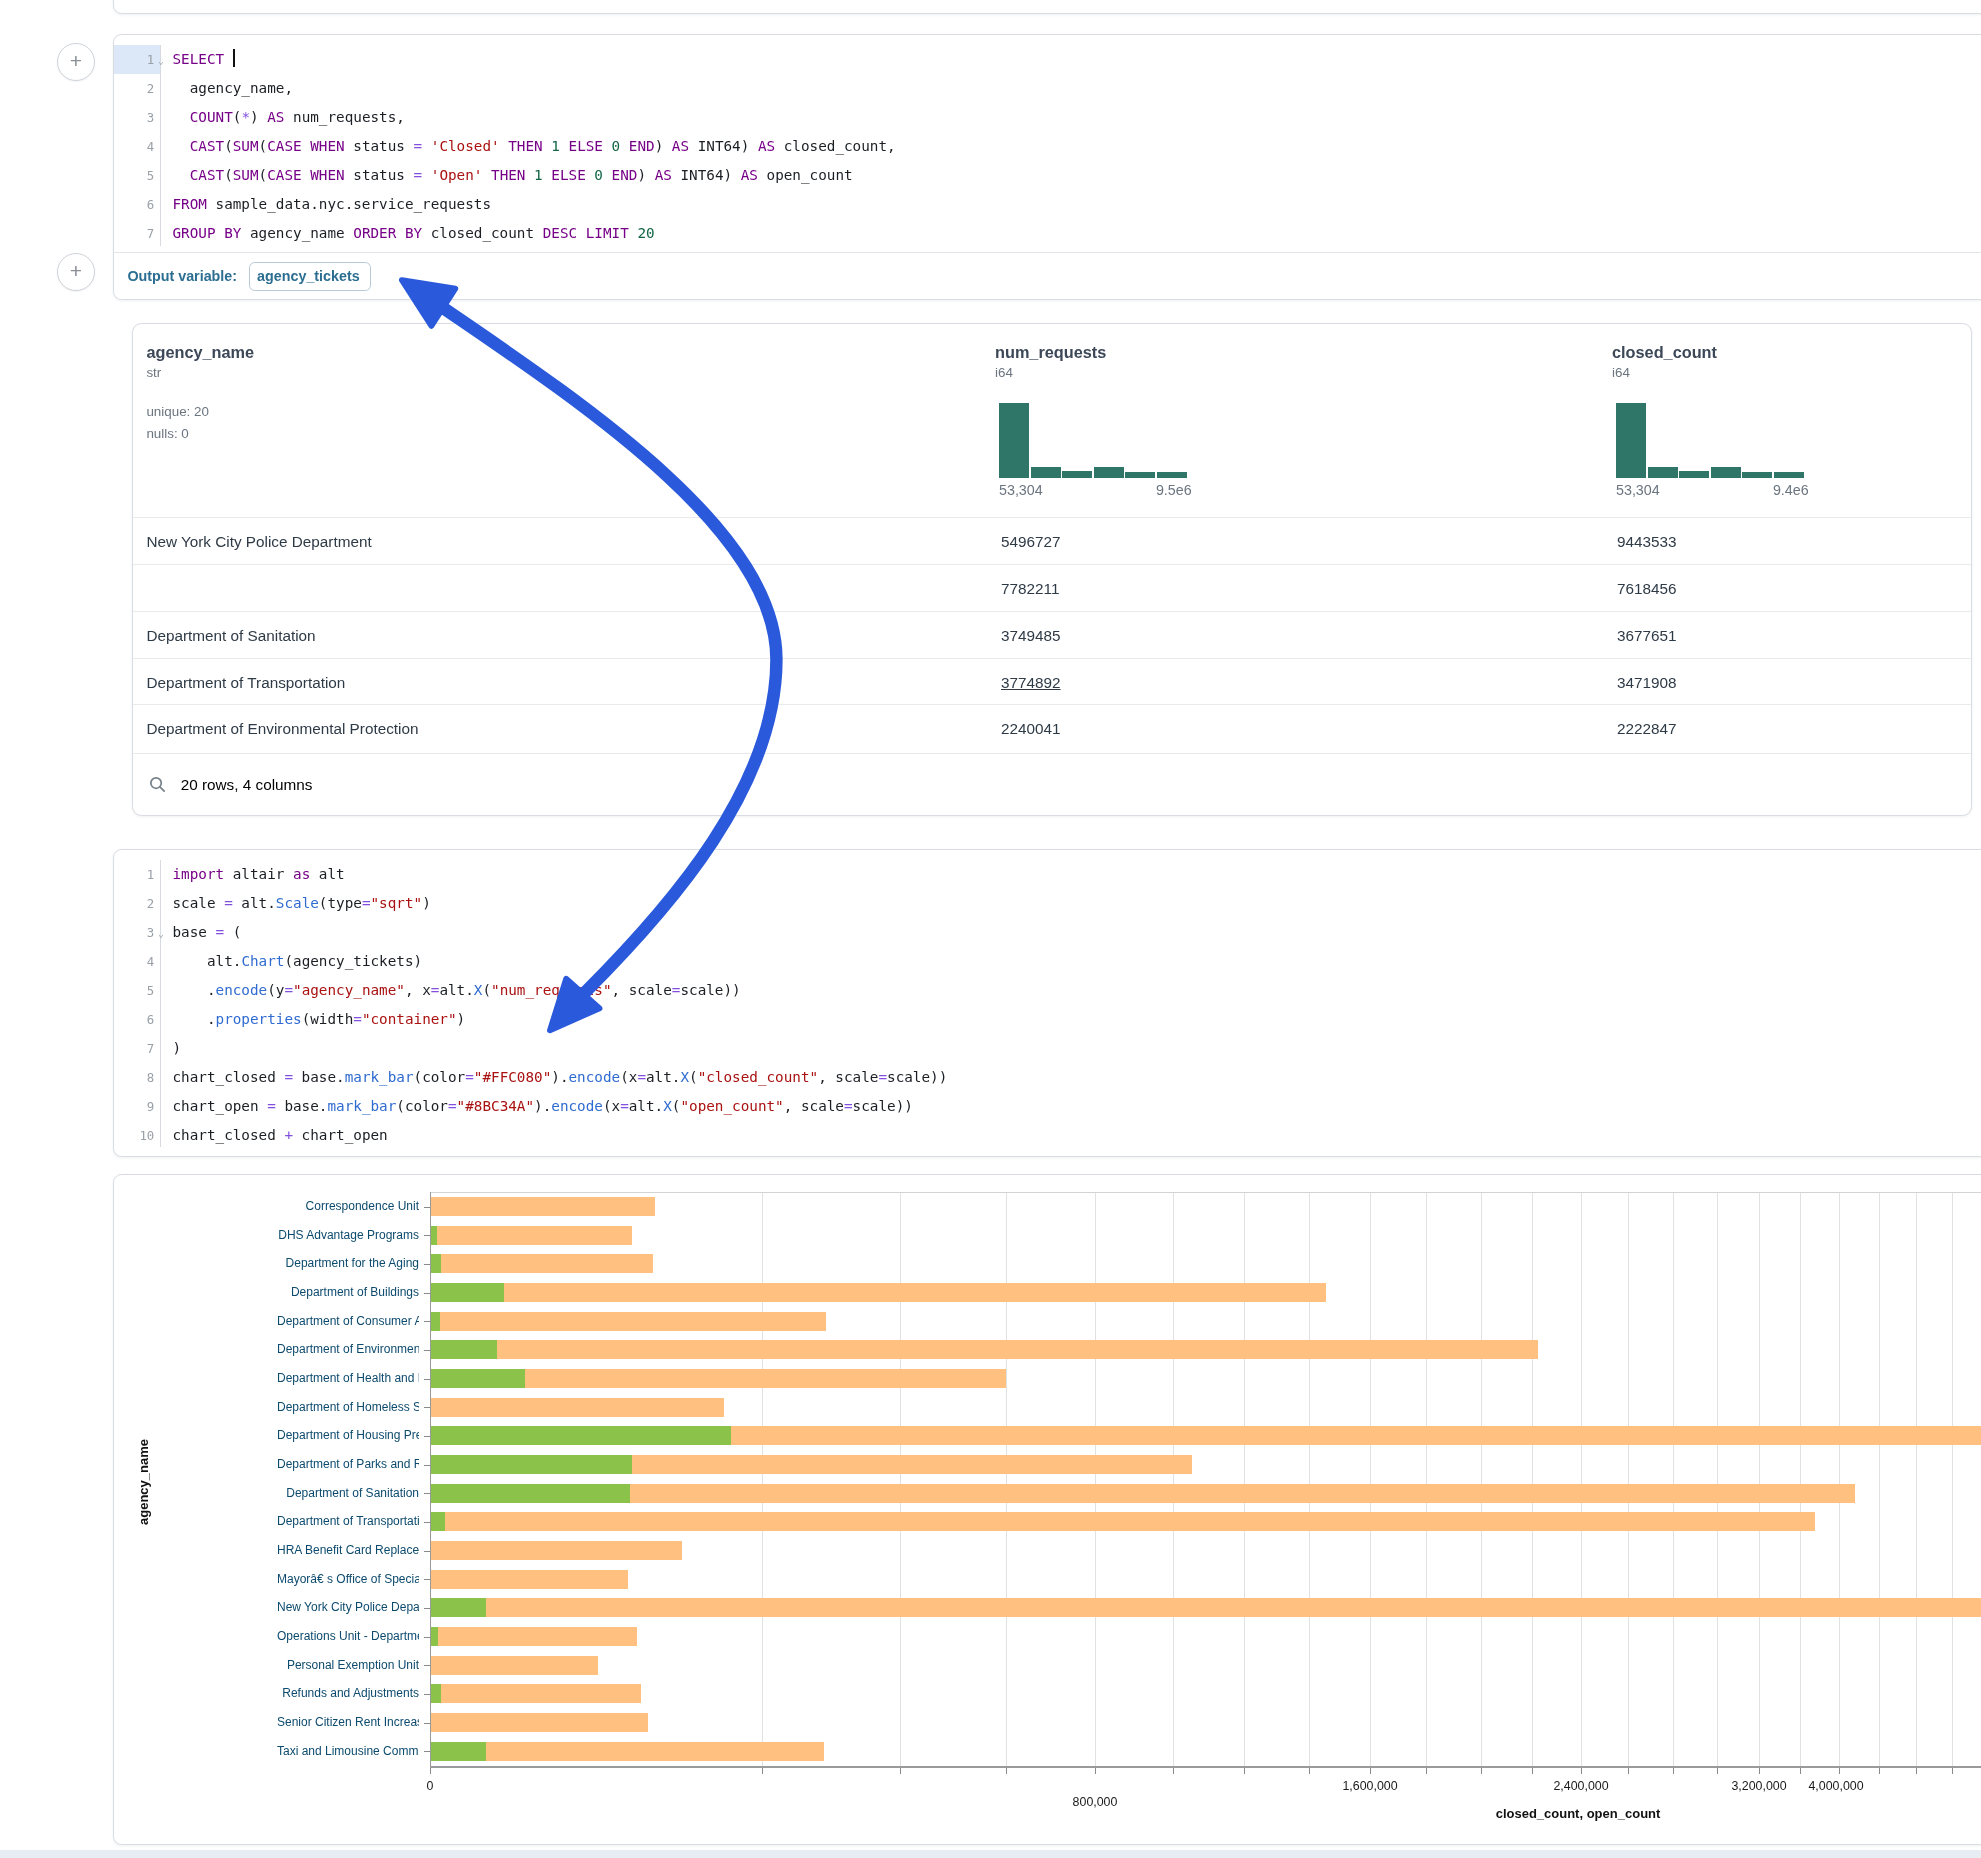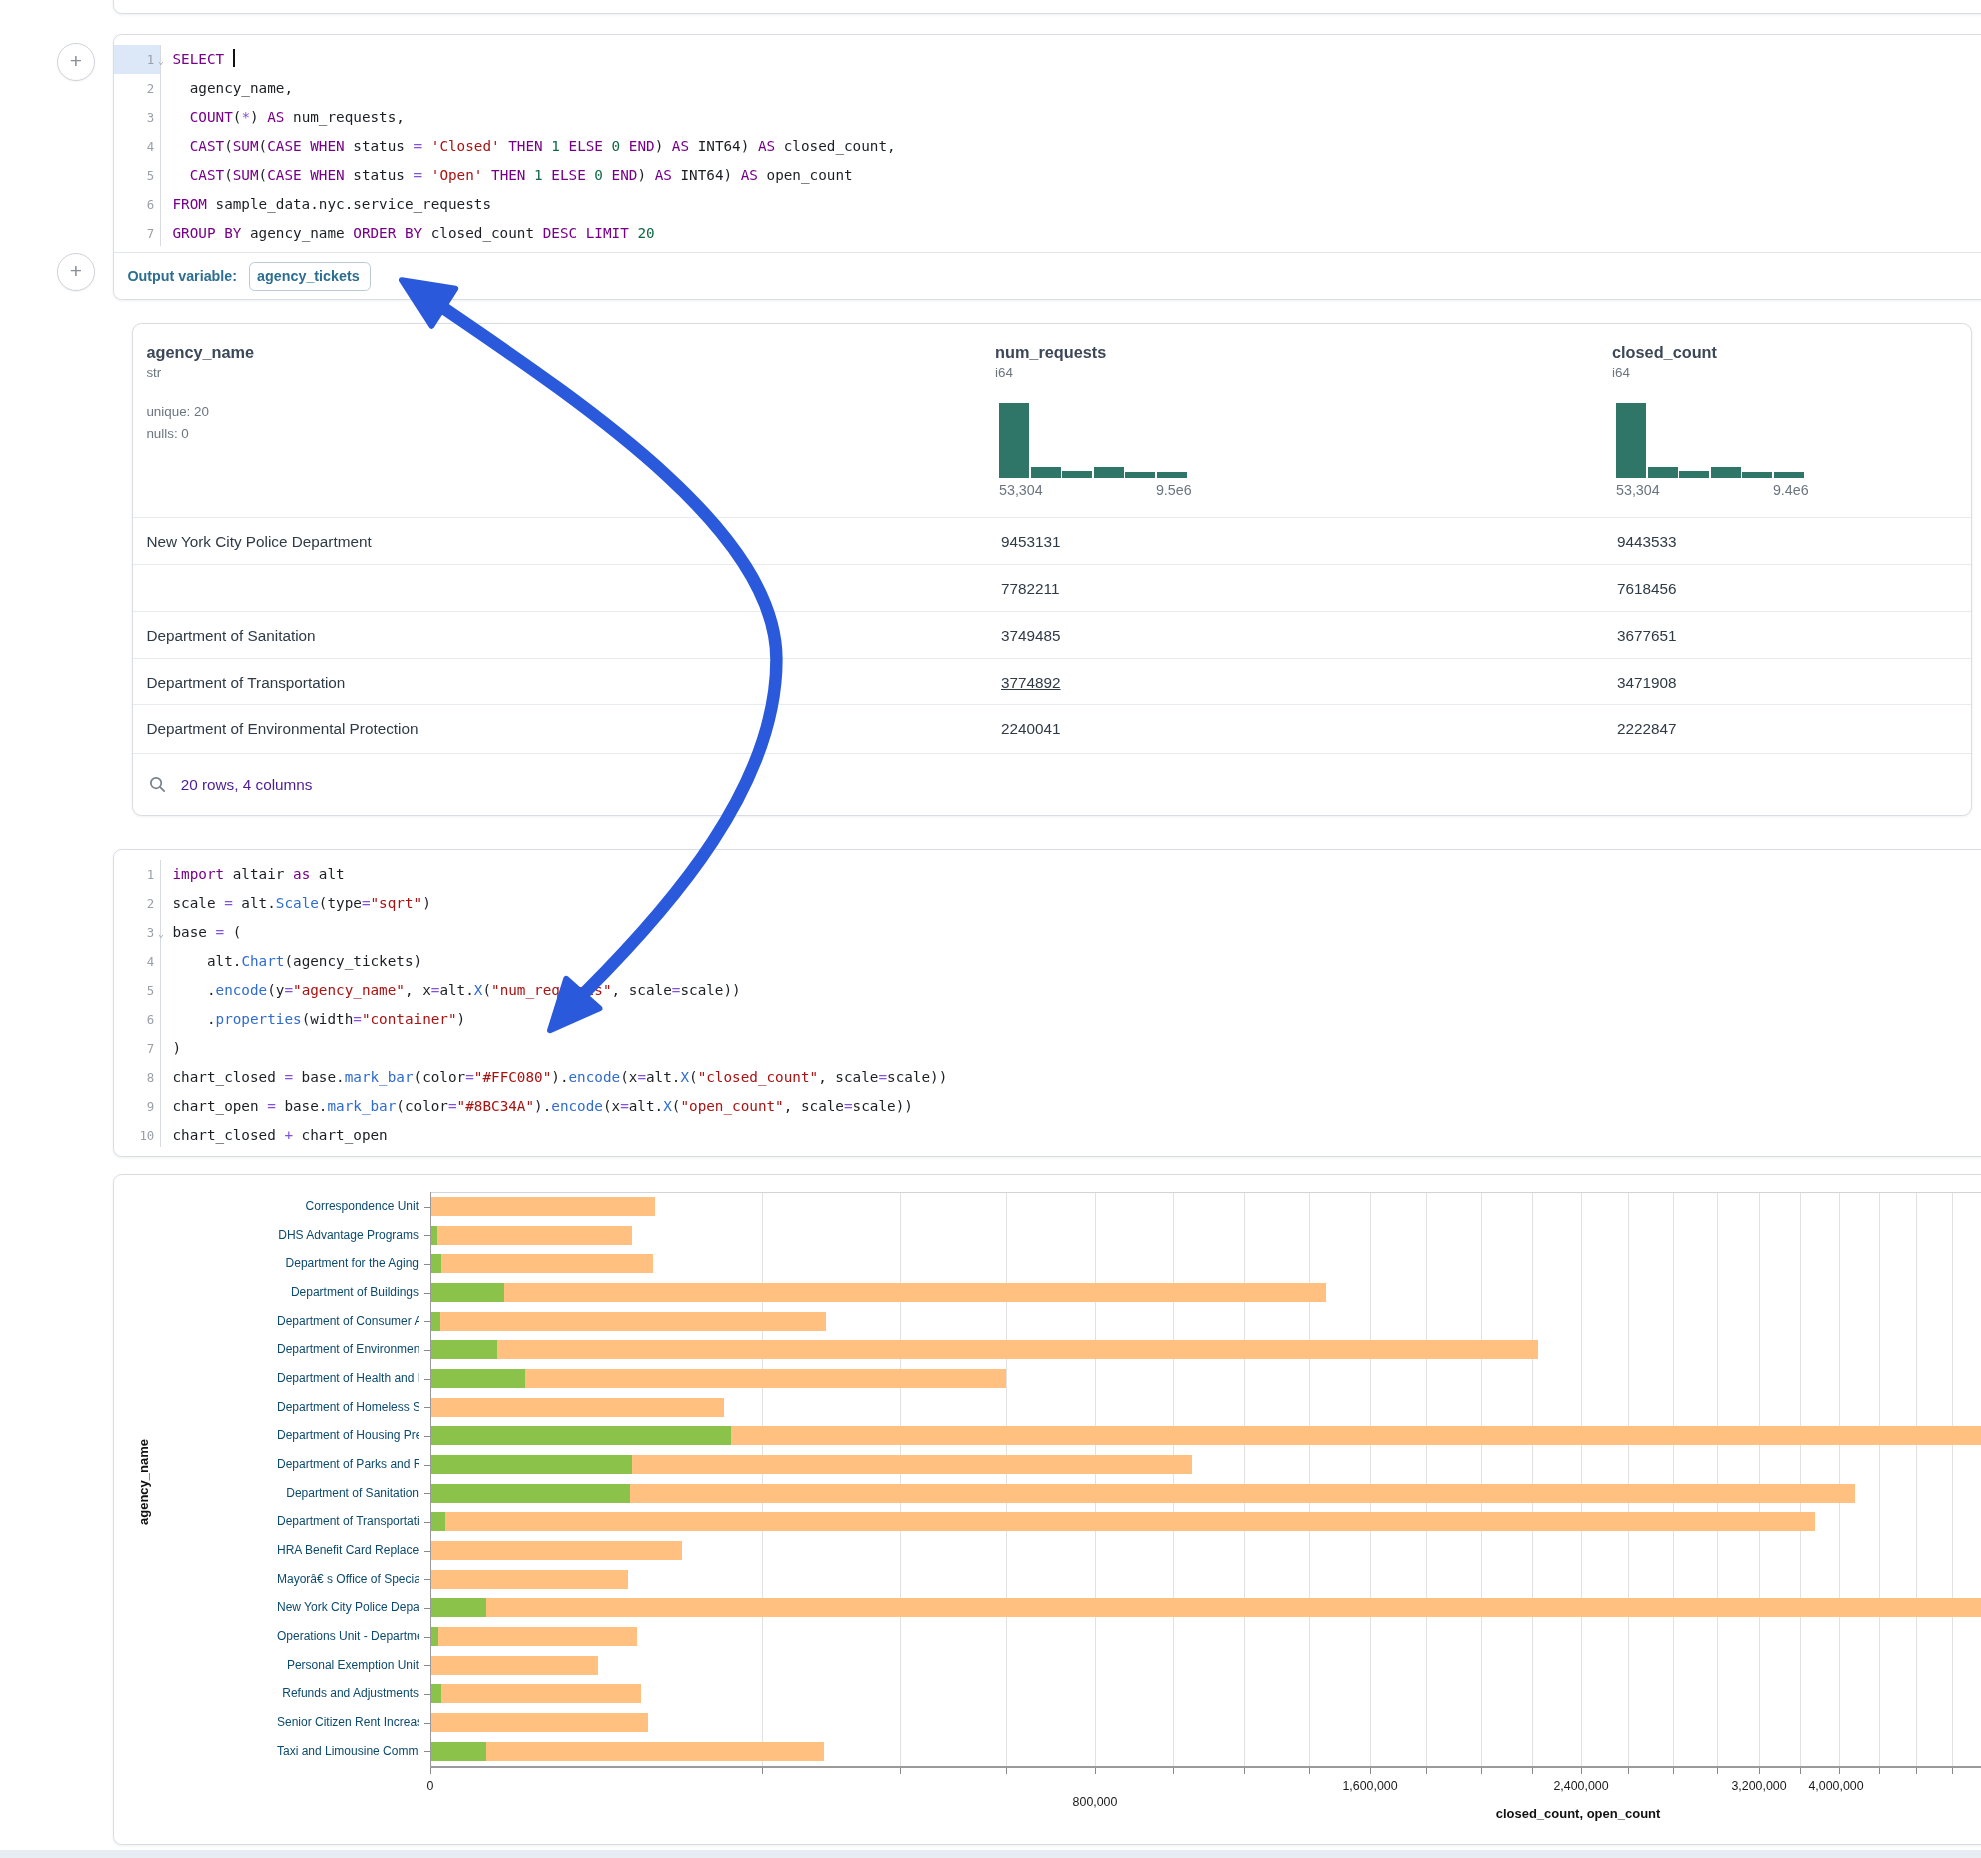--- a/index.html
+++ b/index.html
@@ -39,21 +39,21 @@
   .coltype{font-size:13.4px;color:#6b7580;margin-top:2.9px;}
   .colmeta{font-size:13.4px;color:#6b7580;line-height:22px;}
   .hist{position:absolute;width:187px;height:76px;}
   .hist .hbar{position:absolute;bottom:0;background:#2f7668;}
   .histlab{position:absolute;font-size:14.3px;color:#6b7580;}
   .trow{position:absolute;left:0;right:0;height:47px;border-top:1px solid #e8ebee;}
   .trow .cv{position:absolute;top:0;height:47px;line-height:47px;font-size:15.3px;color:#2e3a46;
       white-space:nowrap;}
   .tfooter{position:absolute;left:0;right:0;bottom:0;height:61px;border-top:1px solid #e8ebee;
       display:flex;align-items:center;}
-  .tfooter .ftext{font-size:15.3px;color:#4c1d95;margin-left:13.4px;}
+  .tfooter .ftext{font-size:15.3px;color:#000000;margin-left:13.4px;}
   
   .ylab{position:absolute;font-size:12px;color:#0c4a6e;text-align:right;white-space:nowrap;
       overflow:hidden;}
   .ytick{position:absolute;width:5.7px;height:1px;background:#8a8a8a;}
   .xtick{position:absolute;width:1px;height:5.7px;background:#8a8a8a;}
   .gridline{position:absolute;width:1px;background:#e1e1e1;}
   .bar{position:absolute;height:19px;}
   .xticklab{position:absolute;font-size:12.4px;color:#1a1a1a;transform:translateX(-50%);}
   .axis-title-x{position:absolute;font-size:13px;font-weight:bold;color:#111;
       transform:translateX(-50%);}
@@ -134,21 +134,21 @@
       <div class="hbar" style="left: 95px; width: 30px; height: 11.5px;"></div>
       <div class="hbar" style="left: 126px; width: 30px; height: 5.7px;"></div>
       <div class="hbar" style="left: 158px; width: 30px; height: 5.7px;"></div>
       <div class="histlab" style="left: 0px; top: 80px;">53,304</div>
       <div class="histlab" style="right: -5.7px; top: 80px;">9.4e6</div>
     </div>
 
   <div id="table-rows" style="position:absolute;left:0;right:0;top:193px;height:234px;">
       <div class="trow" style="top: 0px;">
         <div class="cv" style="left: 13.4px;">New York City Police Department</div>
-        <div class="cv" style="left: 868px;">9453131</div>
+        <div class="cv" style="left: 868px;">5496727</div>
         <div class="cv" style="left: 1484px;">9443533</div>
       </div>
       <div class="trow" style="top: 47px;">
         <div class="cv" style="left: 868px;">7782211</div>
         <div class="cv" style="left: 1484px;">7618456</div>
       </div>
       <div class="trow" style="top: 94px;">
         <div class="cv" style="left: 13.4px;">Department of Sanitation</div>
         <div class="cv" style="left: 868px;">3749485</div>
         <div class="cv" style="left: 1484px;">3677651</div>

